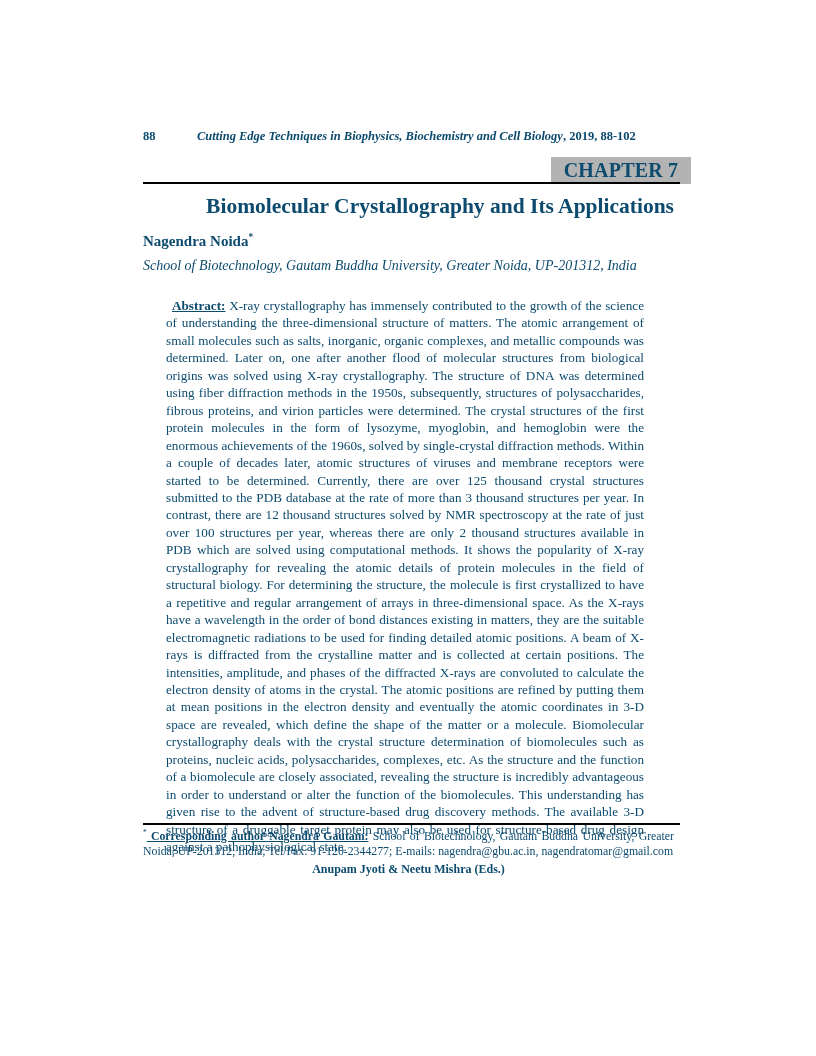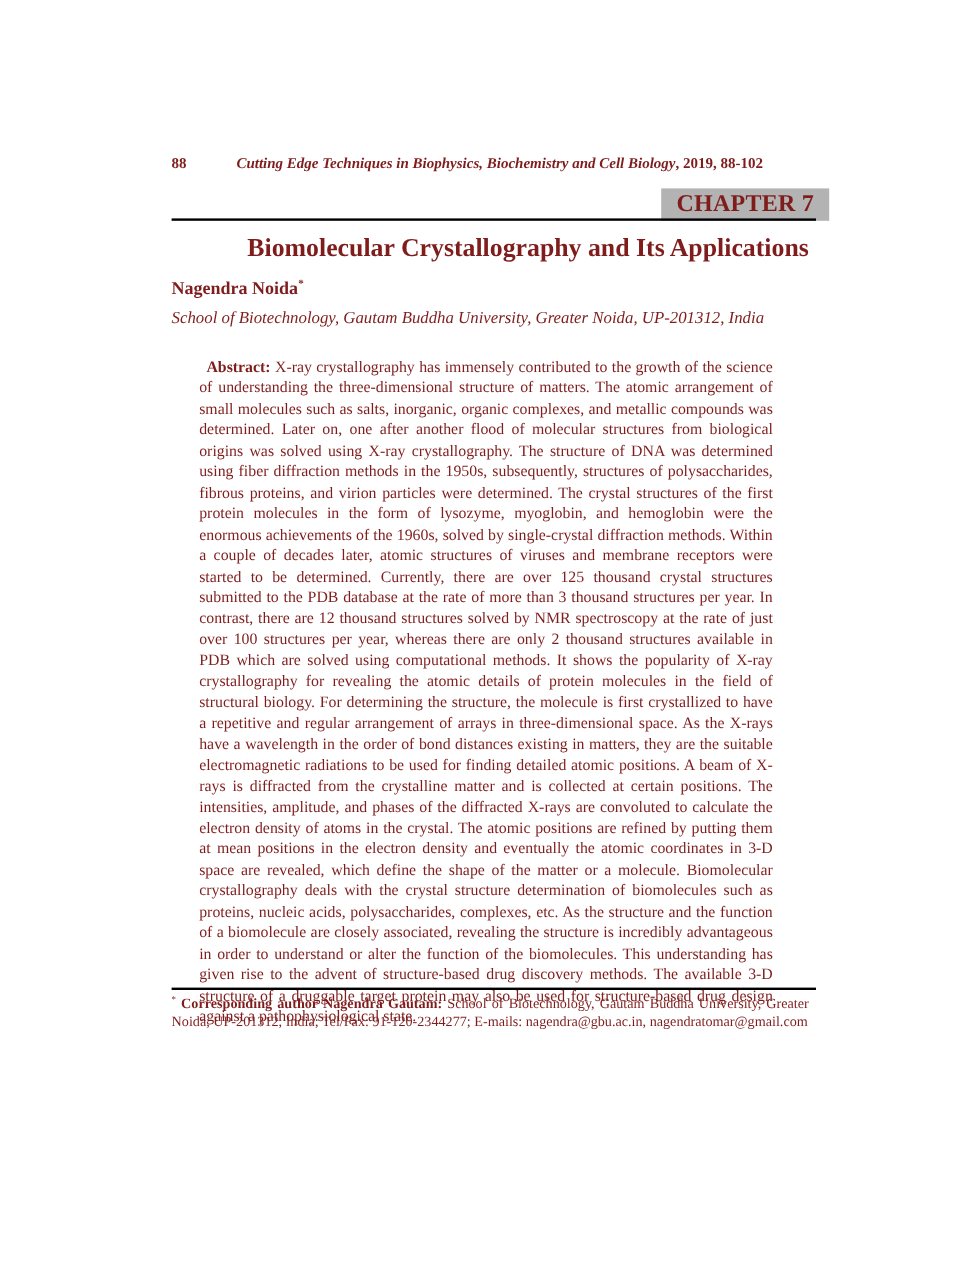--- a/index.html
+++ b/index.html
@@ -1,24 +1,24 @@
 <!DOCTYPE html>
 <html><head>
 <meta charset="utf-8">
 <style>
   html,body{margin:0;padding:0;background:#ffffff;}
   .page{
     position:relative;
     width:816px;height:1056px;
     background:#ffffff;
     font-family:"Liberation Serif","DejaVu Serif",serif;
-    color:#7f1d1d;
+    color:#0c4a6e;
     overflow:hidden;
   }
-  .b{font-weight:bold;}
+  .b{font-weight:bold;text-decoration:underline;}
   .i{}
   sup{font-size:62%;line-height:0;vertical-align:super;}
 
   .running-head{
     position:absolute;top:129px;left:143px;width:531px;
     font-size:12.5px;line-height:15px;white-space:nowrap;
   }
   .running-head .pg{font-weight:bold;display:inline-block;width:54px;}
   .running-head .rt{font-weight:bold;font-style:italic;}
   .running-head .rs{font-weight:bold;}
@@ -85,15 +85,16 @@
   </div>
 
   <div class="affiliation">School of Biotechnology, Gautam Buddha University, Greater Noida, UP-201312, India</div>
 
   <p class="abstract" style="margin:0;"><span class="b">Abstract:</span><span> X-ray crystallography has immensely contributed to the growth of the science of understanding the three-dimensional structure of matters. The atomic arrangement of small molecules such as salts, inorganic, organic complexes, and metallic compounds was determined. Later on, one after another flood of molecular structures from biological origins was solved using X-ray crystallography. The structure of DNA was determined using fiber diffraction methods in the 1950s, subsequently, structures of polysaccharides, fibrous proteins, and virion particles were determined. The crystal structures of the first protein molecules in the form of lysozyme, myoglobin, and hemoglobin were the enormous achievements of the 1960s, solved by single-crystal diffraction methods. Within a couple of decades later, atomic structures of viruses and membrane receptors were started to be determined. Currently, there are over 125 thousand crystal structures submitted to the PDB database at the rate of more than 3 thousand structures per year. In contrast, there are 12 thousand structures solved by NMR spectroscopy at the rate of just over 100 structures per year, whereas there are only 2 thousand structures available in PDB which are solved using computational methods. It shows the popularity of X-ray crystallography for revealing the atomic details of protein molecules in the field of structural biology. For determining the structure, the molecule is first crystallized to have a repetitive and regular arrangement of arrays in three-dimensional space. As the X-rays have a wavelength in the order of bond distances existing in matters, they are the suitable electromagnetic radiations to be used for finding detailed atomic positions. A beam of X-rays is diffracted from the crystalline matter and is collected at certain positions. The intensities, amplitude, and phases of the diffracted X-rays are convoluted to calculate the electron density of atoms in the crystal. The atomic positions are refined by putting them at mean positions in the electron density and eventually the atomic coordinates in 3-D space are revealed, which define the shape of the matter or a molecule. Biomolecular crystallography deals with the crystal structure determination of biomolecules such as proteins, nucleic acids, polysaccharides, complexes, </span><span class="i">etc.</span><span> As the structure and the function of a biomolecule are closely associated, revealing the structure is incredibly advantageous in order to understand or alter the function of the biomolecules. This understanding has given rise to the advent of structure-based drug discovery methods. The available 3-D structure of a druggable target protein may also be used for structure-based drug design against a pathophysiological state.</span></p>
 
   <div class="fn-rule"></div>
   <div class="footnote"><sup>*</sup><span class="b"> Corresponding author Nagendra Gautam:</span><span> School of Biotechnology, Gautam Buddha University, Greater Noida, UP-201312, India; Tel/Fax: 91-120-2344277; E-mails: nagendra@gbu.ac.in, nagendratomar@gmail.com</span></div>
 
   <div class="footer-credit">
+    <div>Anupam Jyoti &amp; Neetu Mishra (Eds.)</div>
   </div>
 
 </div>
 
 </body></html>

